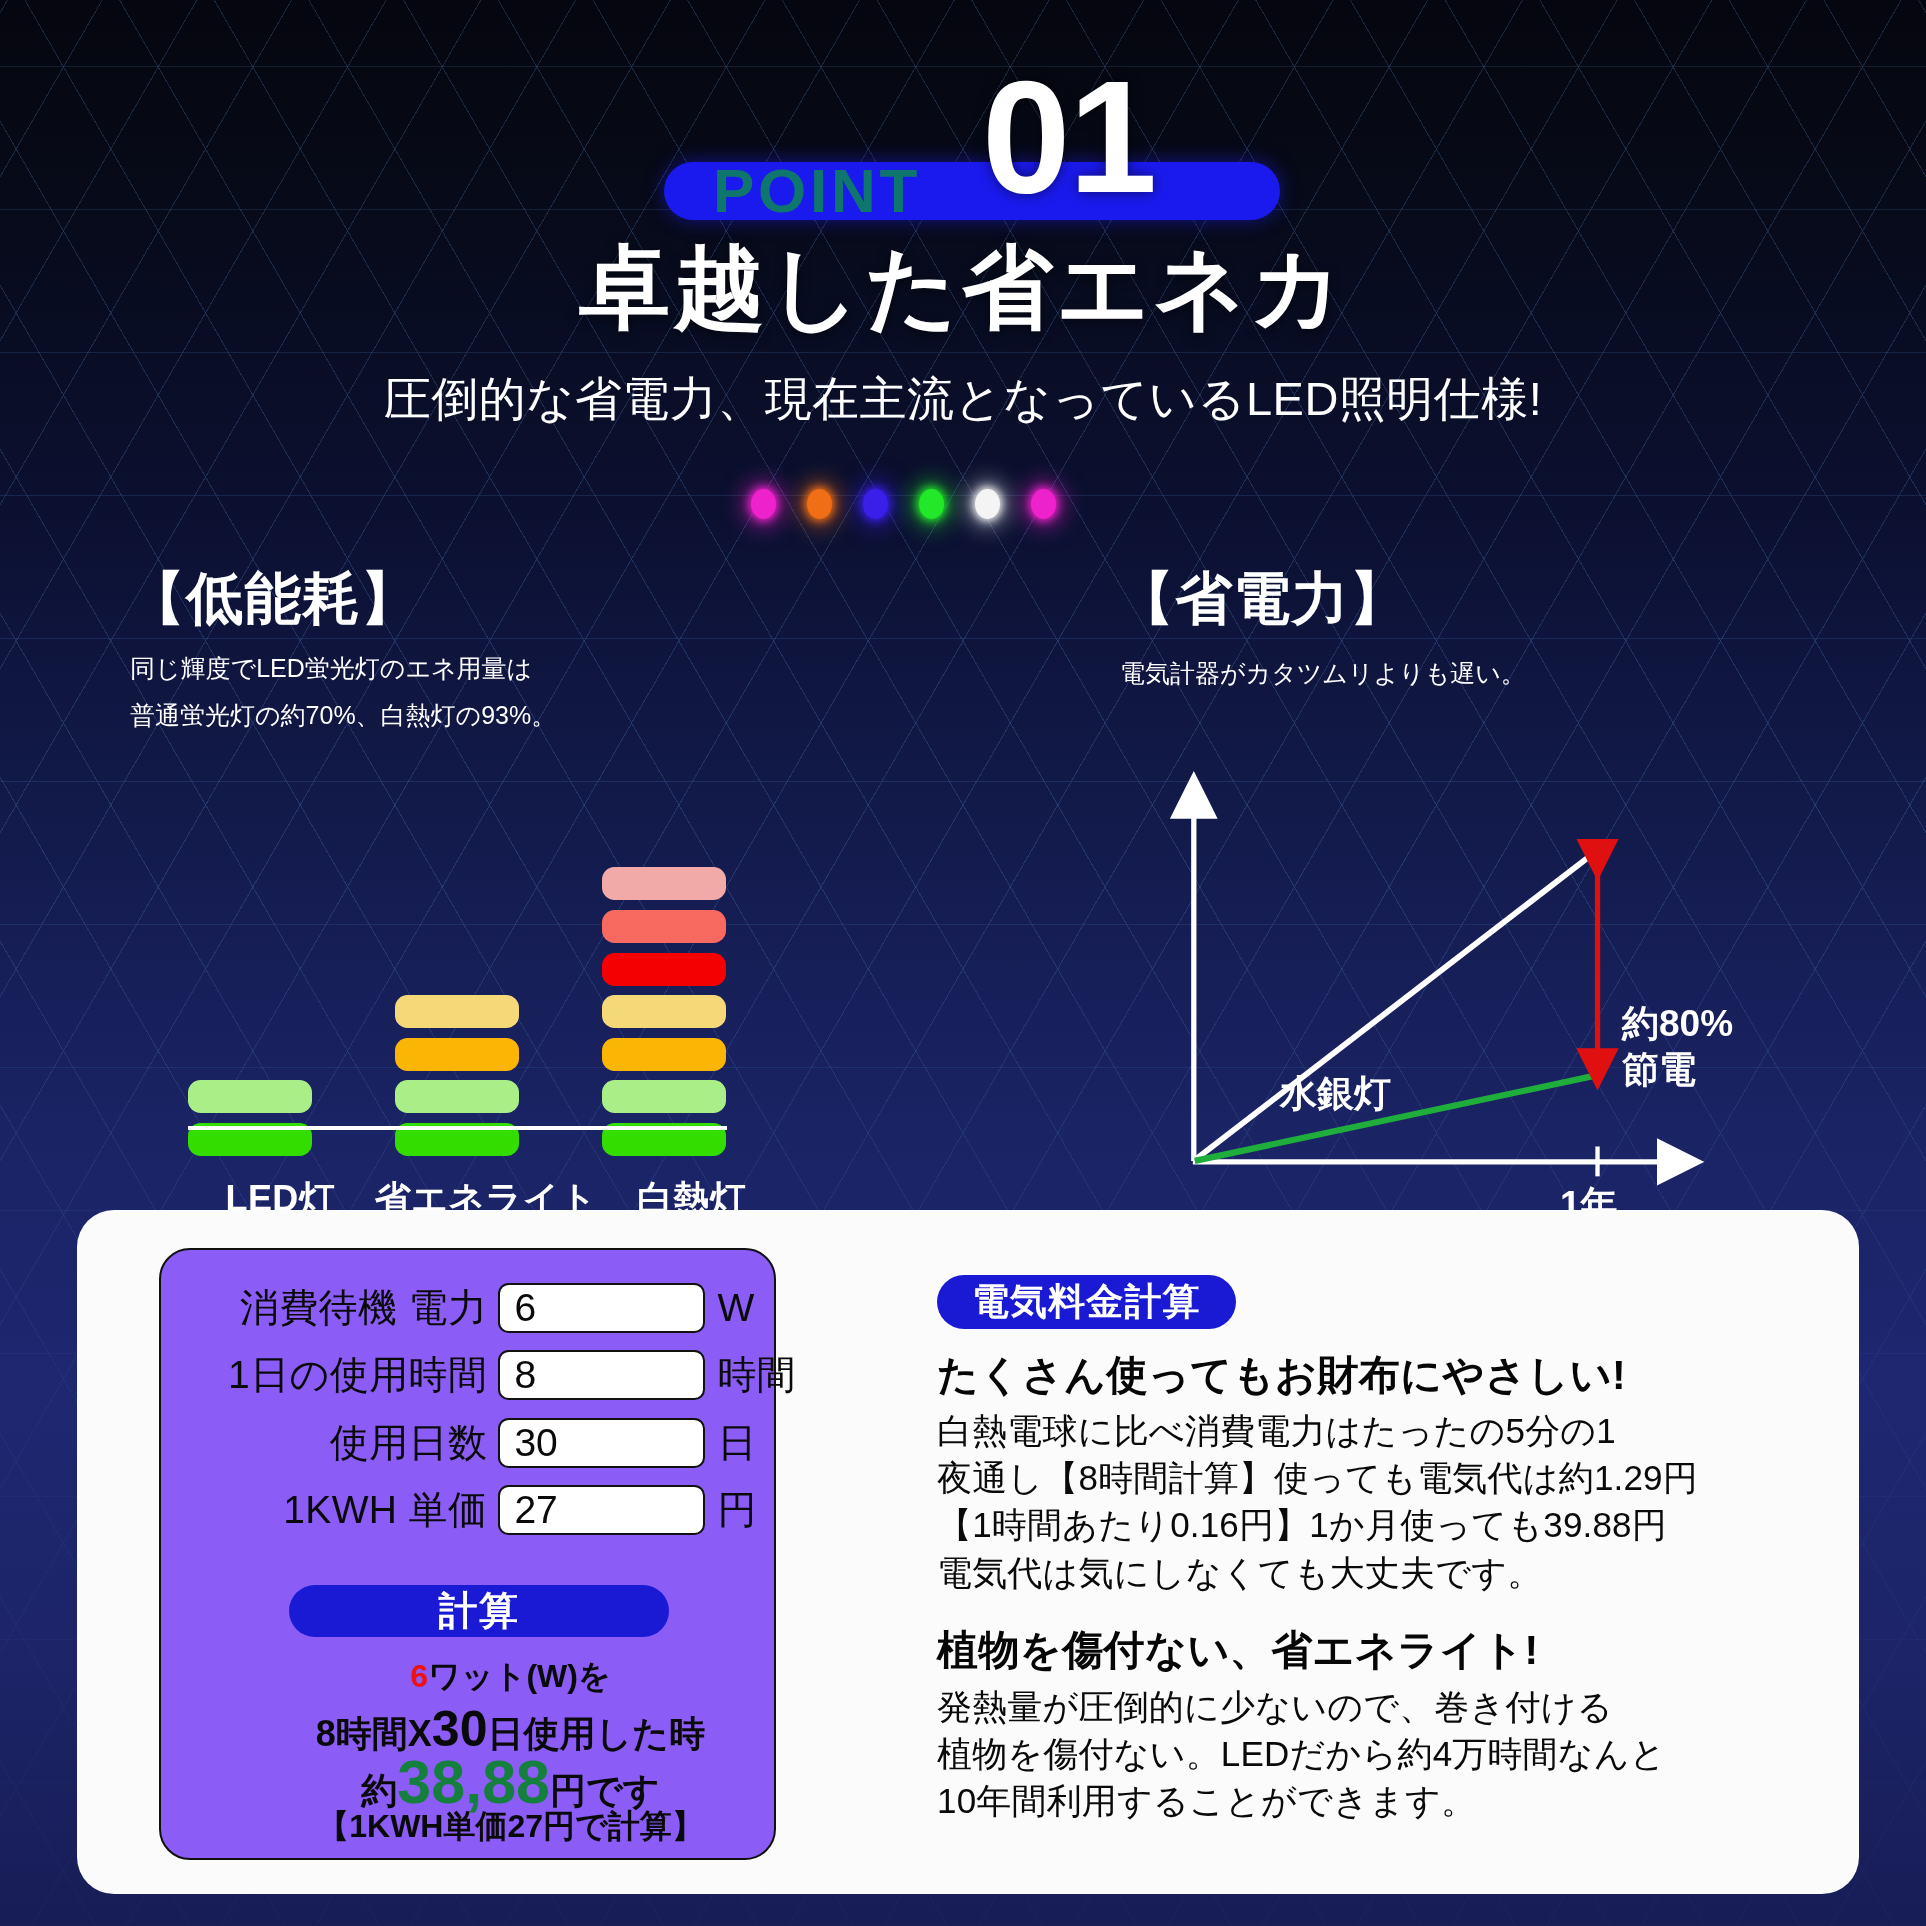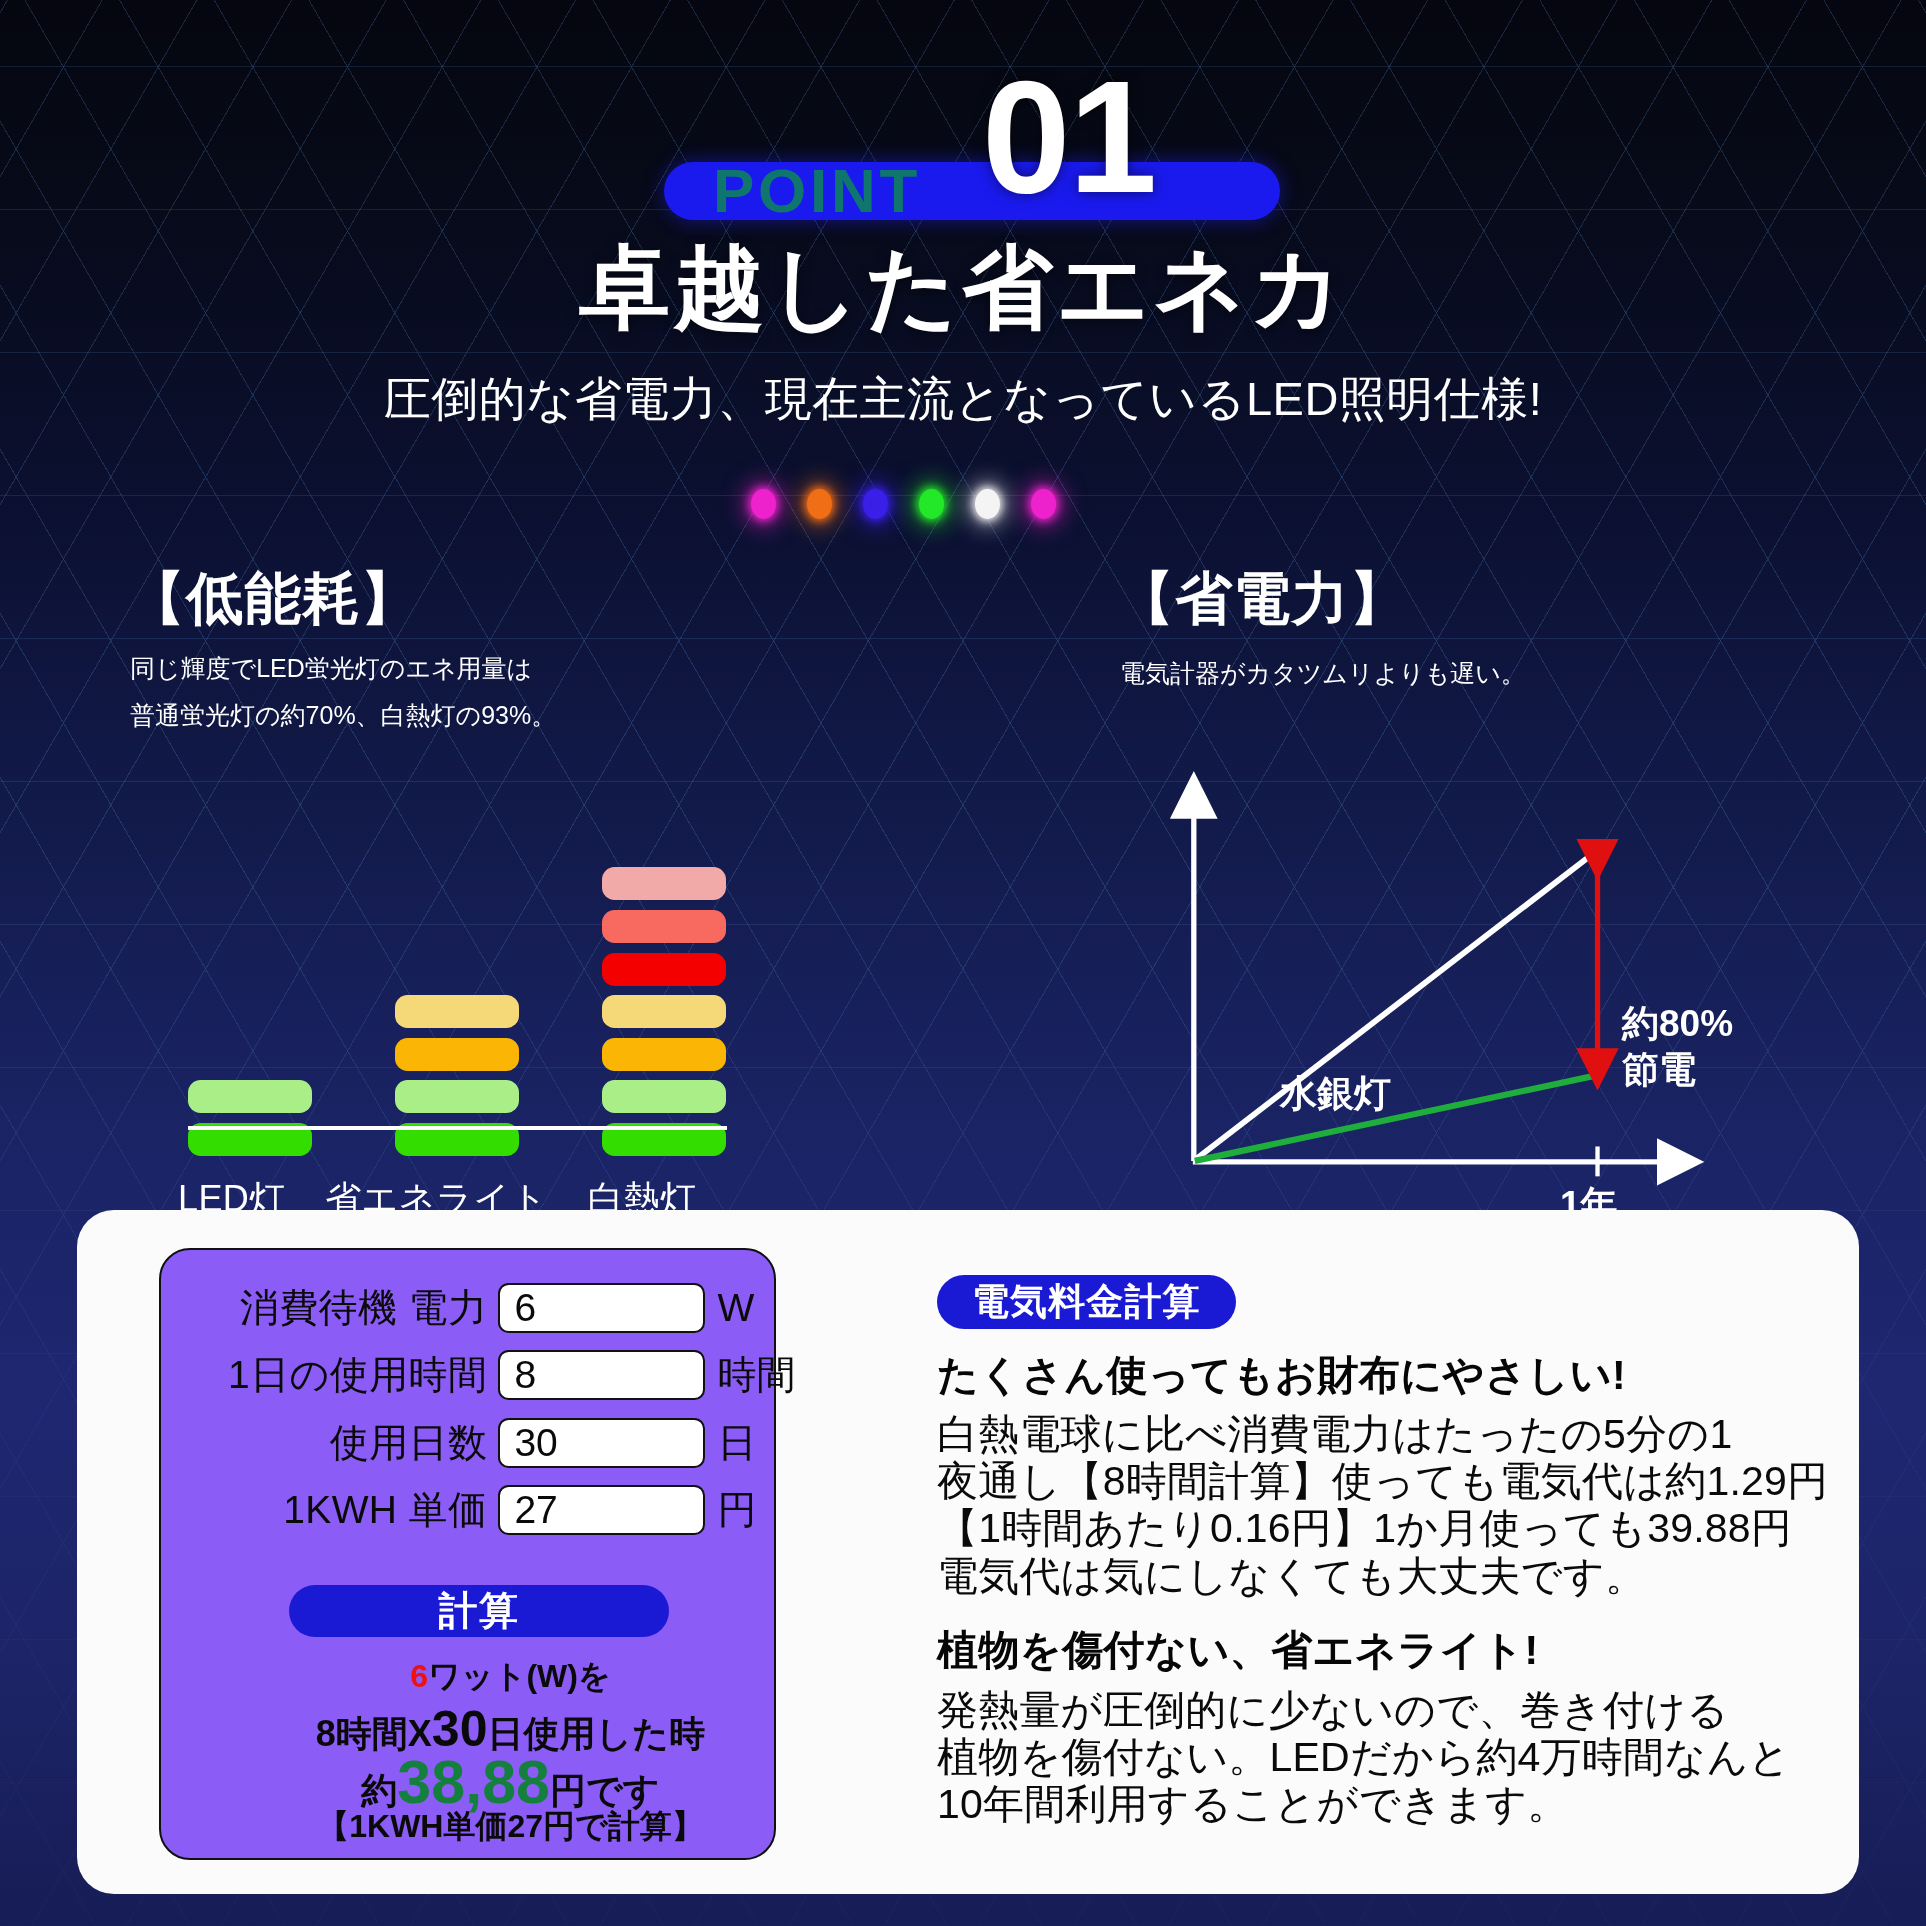--- a/index.html
+++ b/index.html
@@ -71,21 +71,21 @@
   
   .sec-h{ position:absolute; color:#fff; font-weight:bold; font-size:57px; letter-spacing:.02em; }
   .sec-p{ position:absolute; color:#fff; font-size:25px; line-height:1.34; }
 
   
   #bar-chart{ position:absolute; left:188px; top:780px; width:539px; height:376px; }
   .bar-col{ position:absolute; bottom:0; width:124px; display:flex; flex-direction:column; justify-content:flex-end; gap:9.6px; }
   .bar-seg{ height:33px; border-radius:12.5px; }
   .bar-base{ position:absolute; left:0; top:376px; width:539px; height:4.3px; background:#fff; }
   .bar-labels{ position:absolute; left:178px; top:1175px; width:568px;
-               color:#fff; font-size:36px; font-weight:normal; letter-spacing:.01em; }
+               color:#fff; font-size:36px; font-weight:bold; letter-spacing:.01em;text-align:right; }
 
   
   #line-chart{ position:absolute; left:1136px; top:761px; width:713px; height:453px; }
   .lc-label{ position:absolute; font-weight:bold; }
 
   
   #white-card{
     position:absolute; left:77px; top:1210px;
     width:1782px; height:684px;
     background:#fbfbfb; border-radius:37px;
@@ -123,21 +123,21 @@
   .huge{ font-size:61px; color:#15803d; }
 
   
   .rt-badge{
     position:absolute; left:937px; top:1275px;
     height:54px; padding:0 35px; background:#1a1ad4; border-radius:28px;
     display:flex; align-items:center; justify-content:center;
     color:#fff; font-size:37px; font-weight:bold; letter-spacing:.03em;
   }
   .rt-h{ position:absolute; left:937px; color:#060606; font-weight:bold; font-size:41px; letter-spacing:.01em; }
-  .rt-b{ position:absolute; left:937px; color:#0a0a0a; font-size:41px; line-height:1.40; letter-spacing:.005em; }
+  .rt-b{ position:absolute; left:937px; color:#0a0a0a; font-size:35px; line-height:1.40; letter-spacing:.005em; }
 </style>
 </head>
 <body>
 
 <div id="bg-root">
   <div class="bg-grad"></div>
   <div class="bg-hex"></div>
 </div>
 
 <div id="point-row">

